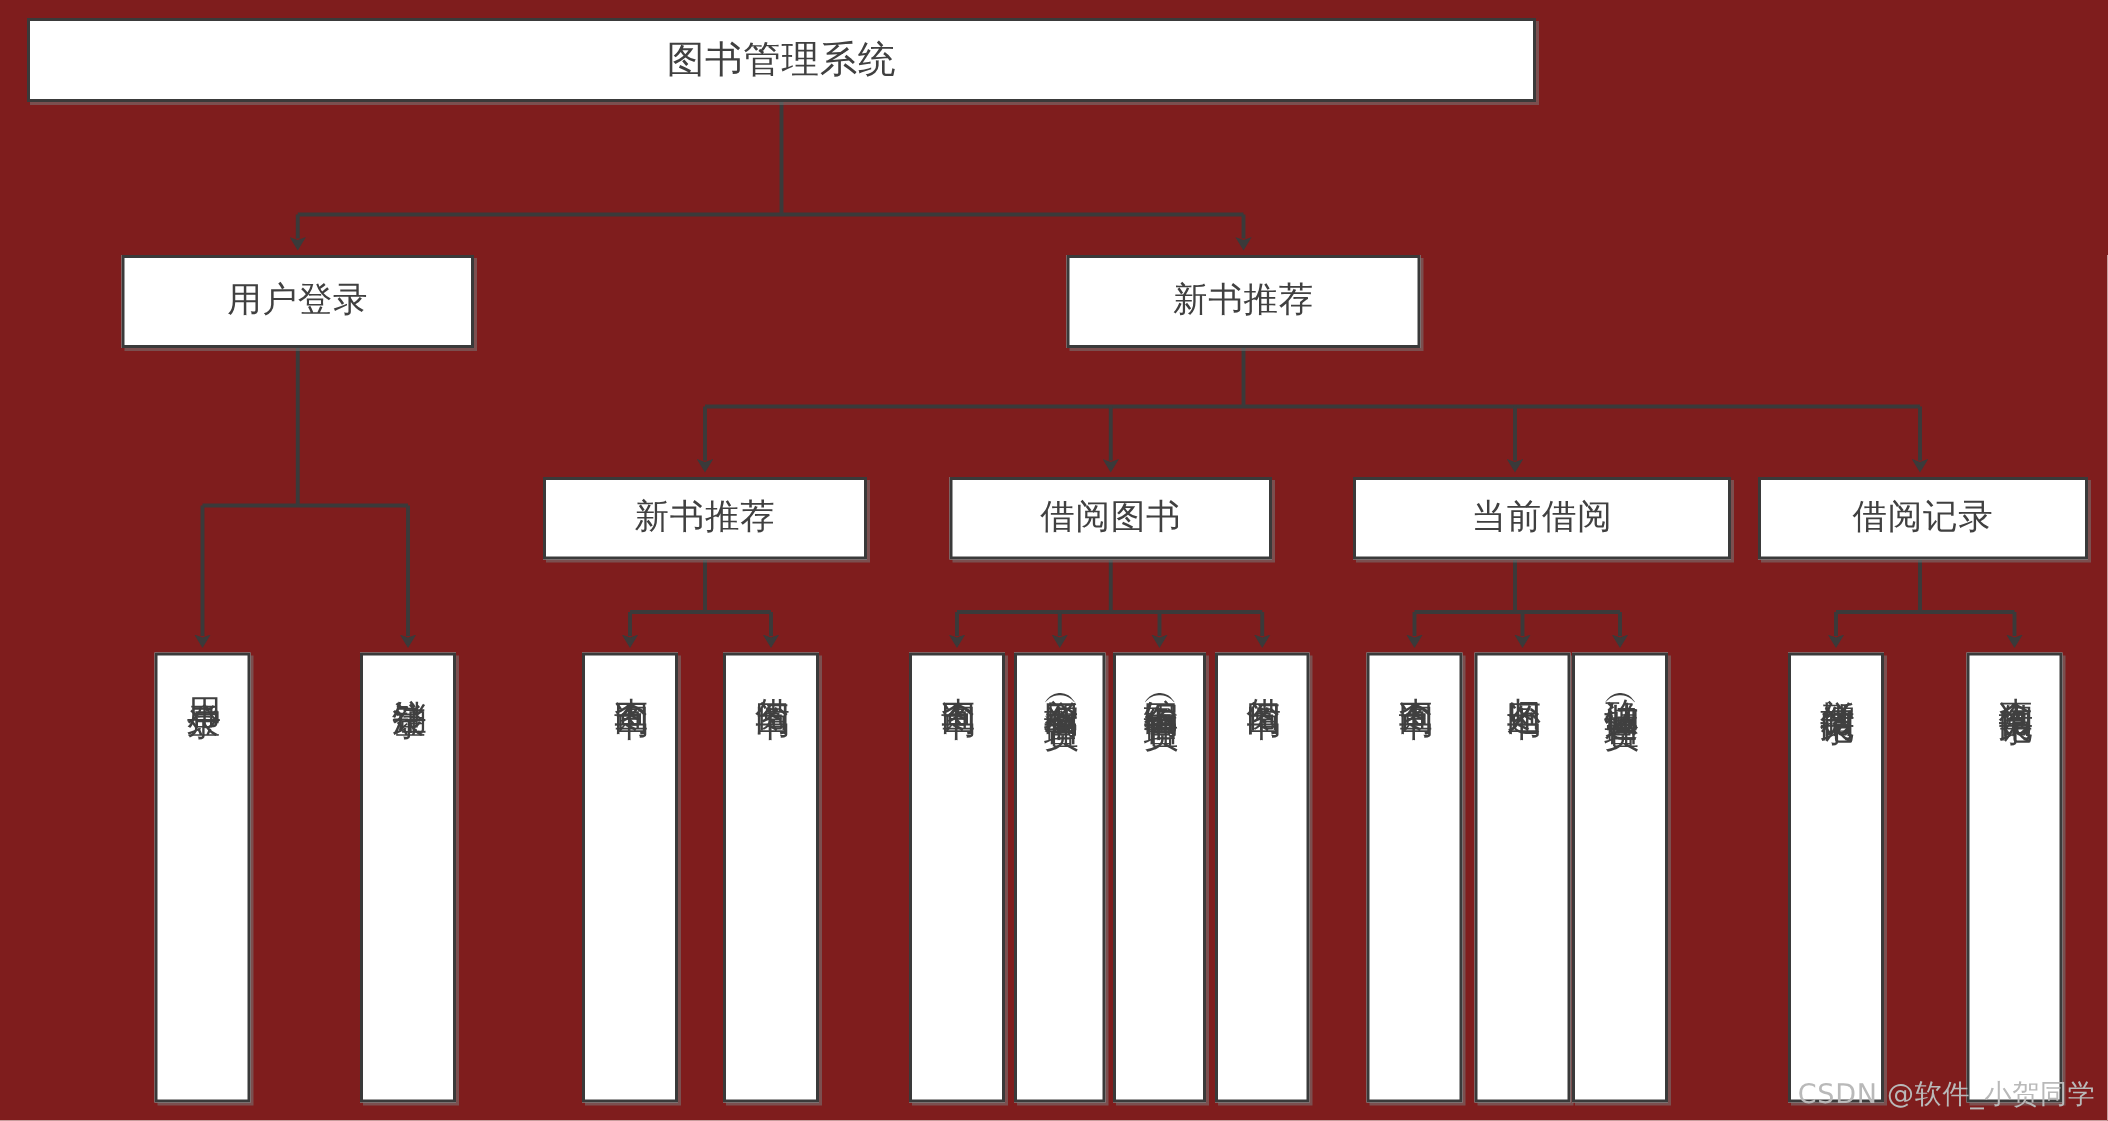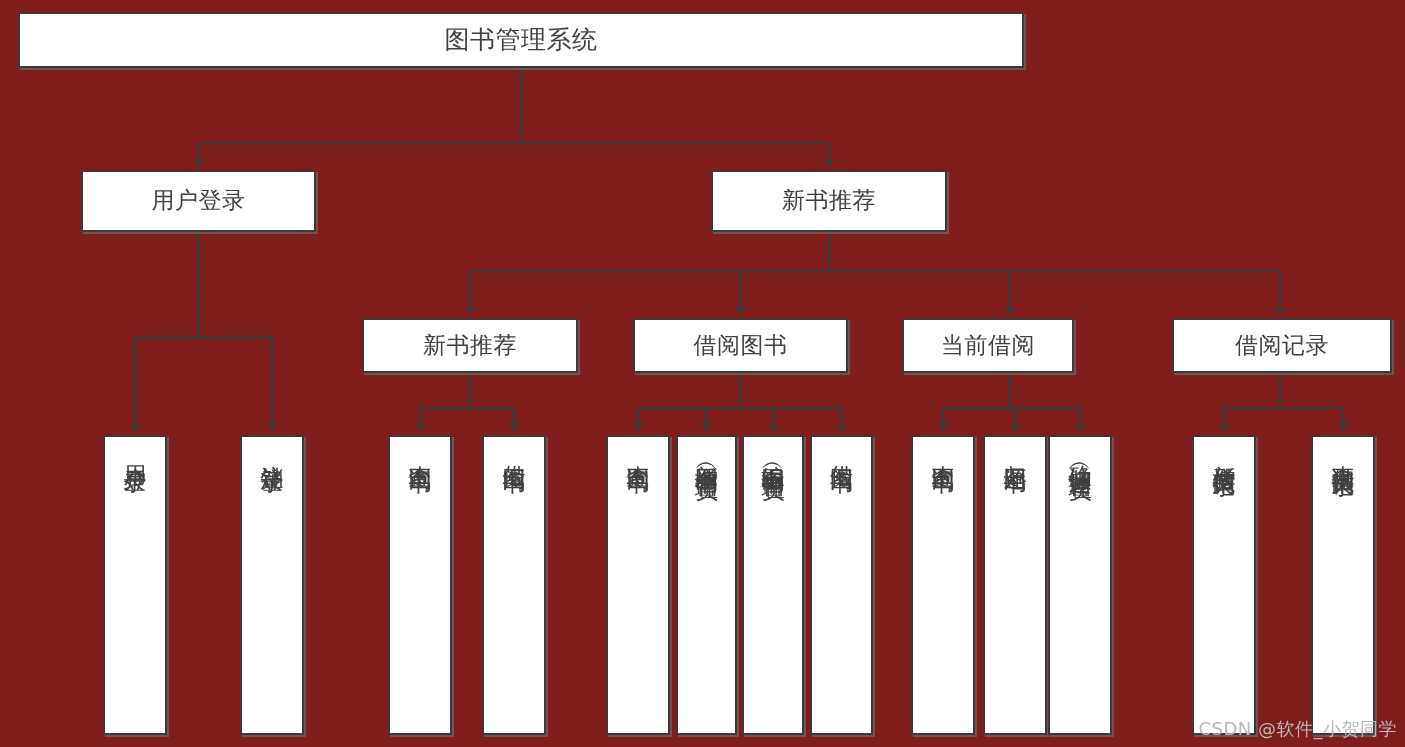--- a/index.html
+++ b/index.html
@@ -132,21 +132,21 @@
       </div>
       <div class="node-box horizontal" style="left: 711px; top: 170px; width: 236px; height: 62px;">
         <span class="node-label">新书推荐</span>
       </div>
       <div class="node-box horizontal" style="left: 362px; top: 318px; width: 216px; height: 55px;">
         <span class="node-label">新书推荐</span>
       </div>
       <div class="node-box horizontal" style="left: 633px; top: 318px; width: 215px; height: 55px;">
         <span class="node-label">借阅图书</span>
       </div>
-      <div class="node-box horizontal" style="left: 902px; top: 318px; width: 172px; height: 55px;">
+      <div class="node-box horizontal" style="left: 902px; top: 318px; width: 252px; height: 55px;">
         <span class="node-label">当前借阅</span>
       </div>
       <div class="node-box horizontal" style="left: 1172px; top: 318px; width: 220px; height: 55px;">
         <span class="node-label">借阅记录</span>
       </div>
       <div class="node-box vertical" style="left: 103px; top: 435px; width: 64px; height: 300px;">
         <span class="node-label">用户登录</span>
       </div>
       <div class="node-box vertical" style="left: 240px; top: 435px; width: 64px; height: 300px;">
         <span class="node-label">注销登录</span>

